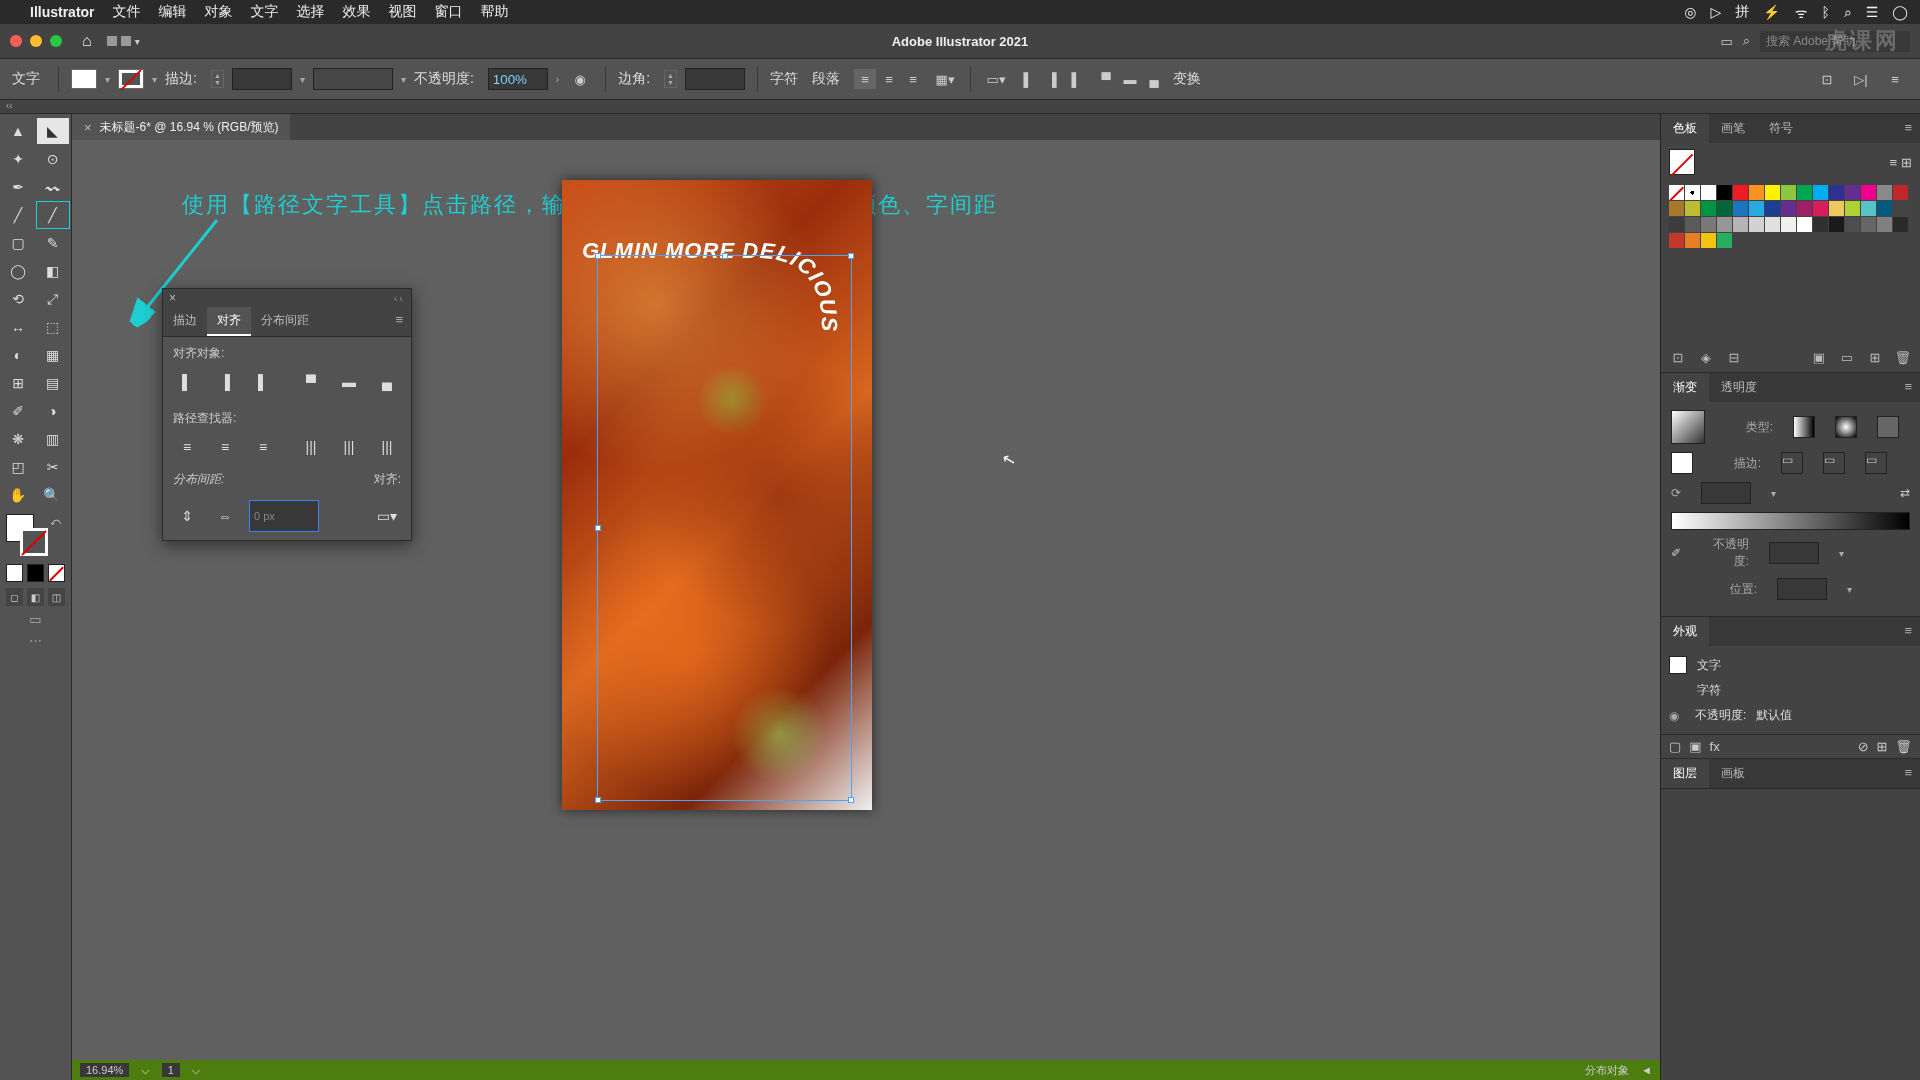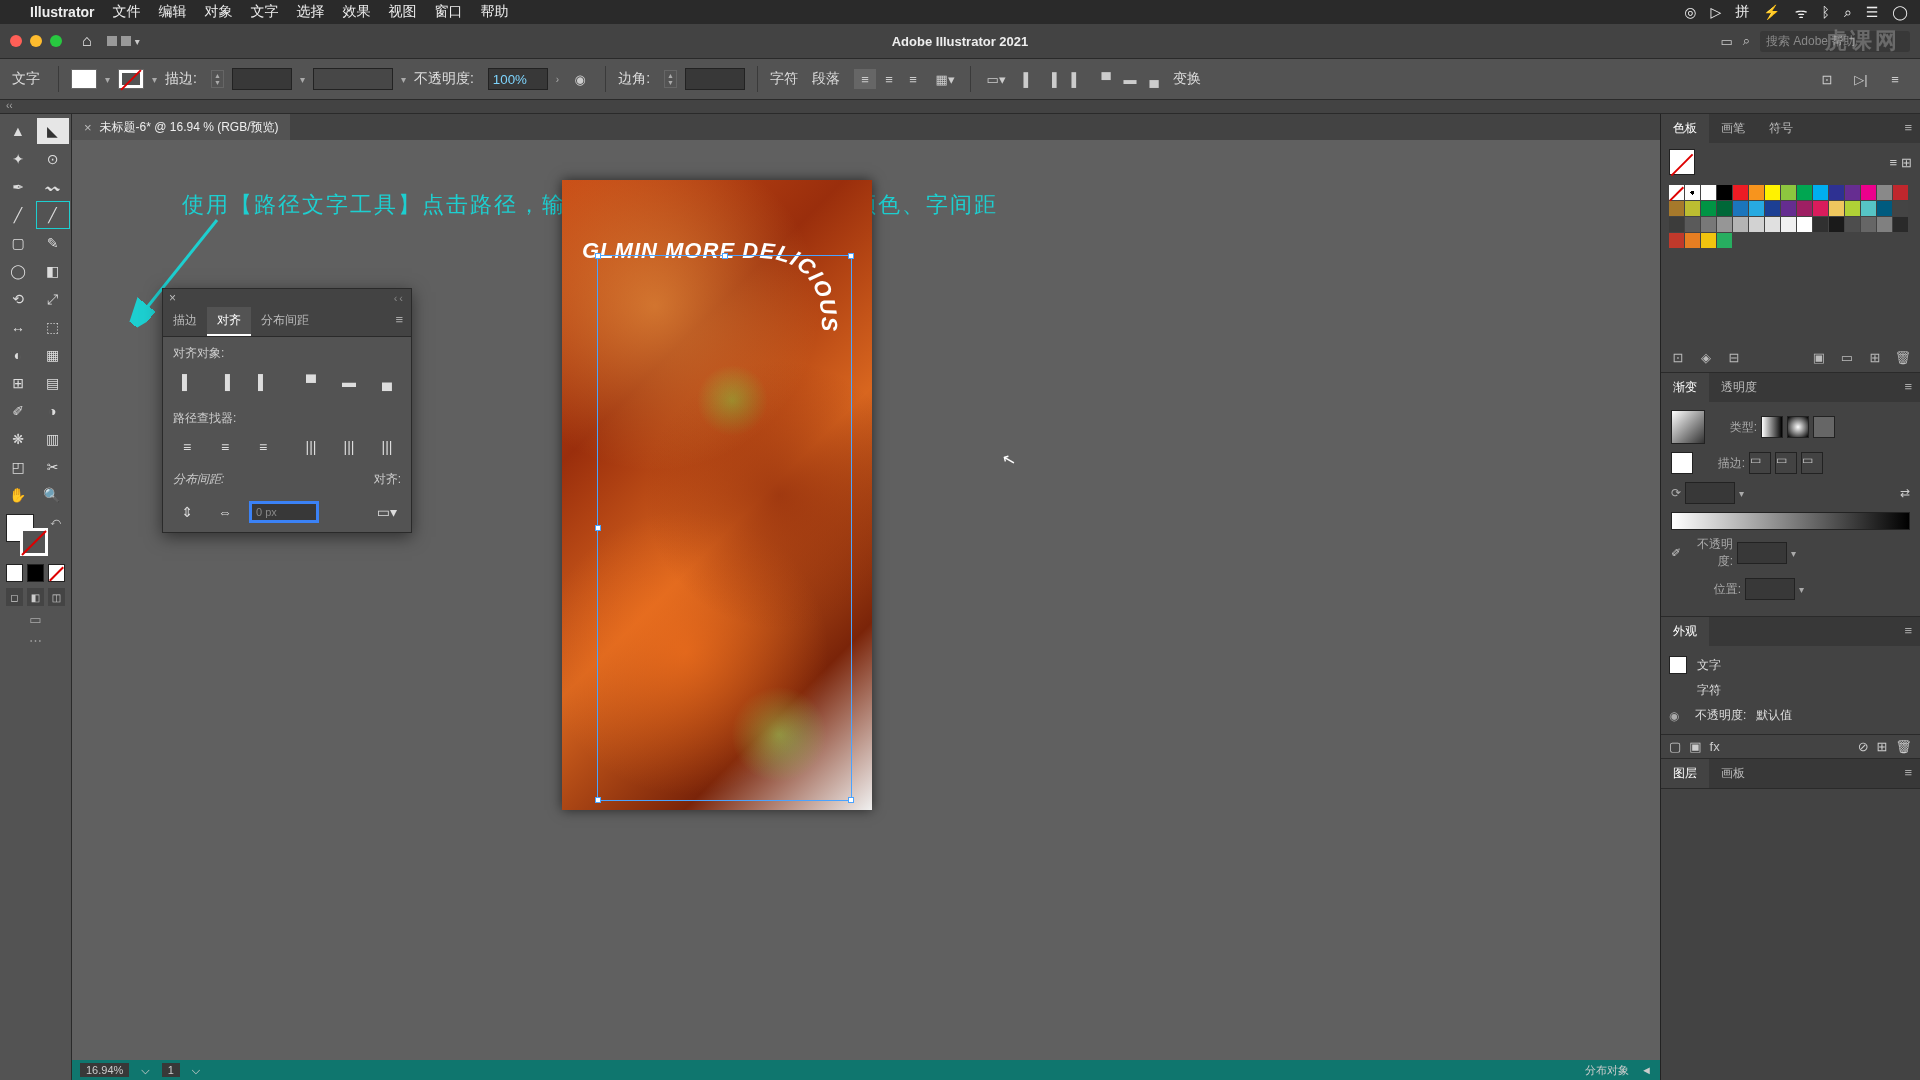--- a/index.html
+++ b/index.html
@@ -87,58 +87,58 @@
 .path-text svg text { font-family: Arial Black, Arial, sans-serif; font-weight: 900; font-style: italic; fill: #fff; letter-spacing: 1px; font-size: 22px; }
 .sel-box { position:absolute; left:35px; top:75px; width:255px; height:546px; border:1px solid #4aa3ff; }
 .handle { position:absolute; width:6px; height:6px; background:#fff; border:1px solid #4aa3ff; }
 .h-tl { left:-3px; top:-3px; } .h-tr { right:-3px; top:-3px; }
 .h-bl { left:-3px; bottom:-3px; } .h-br { right:-3px; bottom:-3px; }
 .h-mt { left:50%; top:-3px; transform:translateX(-50%); }
 .h-ml { left:-3px; top:50%; transform:translateY(-50%); }
 .anno-text { position: absolute; left: 110px; top: 50px; font-size: 22px; color: #1dcfd0; font-weight: 500; letter-spacing: 2px; }
 .anno-arrow { position: absolute; stroke: #1dcfd0; stroke-width: 3; fill: none; }
 .cursor { position:absolute; left:930px; top:310px; font-size:16px; color:#fff; transform:rotate(-15deg); }
-.statusbar { position:absolute; bottom:0; left:0; right:0; height:20px; background:#0f766e; display:flex; align-items:center; padding:0 8px; gap:12px; font-size:11px; color:#ccc; }
+.statusbar { position:absolute; bottom:0; left:0; right:0; height:20px; background:#4d7c0f; display:flex; align-items:center; padding:0 8px; gap:12px; font-size:11px; color:#ccc; }
 .statusbar .zf { background:#383838; padding:1px 6px; }
 
 
 .float-panel { position: absolute; left: 90px; top: 174px; width: 250px; background: #535353; border: 1px solid #2a2a2a; box-shadow: 0 4px 16px rgba(0,0,0,0.5); }
 .fp-titlebar { height: 18px; background: #434343; display: flex; align-items: center; padding: 0 6px; }
 .fp-close { color: #bbb; font-size: 12px; cursor: pointer; }
 .fp-grip { margin-left: auto; color: #888; font-size: 11px; letter-spacing: 2px; }
 .fp-tabs { display: flex; background: #434343; border-bottom: 1px solid #2a2a2a; }
 .fp-tab { padding: 5px 10px; font-size: 12px; color: #bbb; }
 .fp-tab.act { background: #535353; color: #fff; border-bottom: 2px solid #fff; }
 .fp-menu { margin-left: auto; padding: 5px 8px; color: #aaa; }
 .fp-section-label { padding: 8px 10px 4px; font-size: 12px; color: #ccc; }
 .fp-row { display: flex; padding: 4px 10px 8px; gap: 10px; align-items: center; }
 .fp-btn { width: 28px; height: 24px; display: flex; align-items: center; justify-content: center; color: #ddd; font-size: 14px; }
 .fp-gap { flex: 1; }
-.fp-input { width: 70px; height: 22px; background: #383838; border: 3px solid #3b82f6; color: #888; padding: 0 4px; font-size: 11px; }
+.fp-input { width: 70px; height: 32px; background: #383838; border: 1px solid #3b82f6; color: #888; padding: 0 4px; font-size: 11px; }
 
 
 .right-panels { width: 260px; background: #434343; border-left: 1px solid #222; display: flex; flex-direction: column; overflow: hidden; }
 .rp-block { border-bottom: 1px solid #2a2a2a; }
 .rp-tabs { display: flex; background: #383838; justify-content: space-between; }
 .rp-tab { padding: 6px 12px; font-size: 12px; color: #bbb; }
 .rp-tab.act { background: #434343; color: #fff; }
 .rp-menu { margin-left: auto; padding: 6px 8px; color: #aaa; }
 .swatch-head { display:flex; padding:6px 8px; gap:6px; align-items:center; }
 .cur-fill-sw { width:26px; height:26px; background:#fff; border:1px solid #222; position:relative; }
 .cur-fill-sw::after { content:""; position:absolute; left:-3px; right:-3px; top:60%; height:2px; background:#d00; transform:rotate(-45deg); }
 .sw-view-btns { margin-left:auto; display:flex; gap:4px; }
 .swatches { display:flex; flex-wrap:wrap; padding:4px 8px; gap:1px; }
 .sw { width:15px; height:15px; }
 .sw-none { background:#fff; position:relative; }
 .sw-none::after { content:""; position:absolute; left:-2px; right:-2px; top:50%; height:1.5px; background:#d00; transform:rotate(-45deg); }
 .rp-icon-row { display:flex; padding:6px 8px; gap:10px; justify-content:flex-start; }
 .rp-icon-row .ri { width:18px; height:18px; display:flex; align-items:center; justify-content:center; color:#bbb; font-size:13px; }
 .rp-icon-row .rgap { flex:1; }
 .grad-body { padding:8px 10px; }
-.grad-row { display:flex; gap:4px; align-items:center; margin-bottom:8px; font-size:12px; }
+.grad-row { display:flex; gap:20px; align-items:center; margin-bottom:8px; font-size:12px; }
 .grad-row .gl { width:48px; color:#aaa; text-align:right; }
 .grad-sw { width:22px; height:22px; border:1px solid #222; }
 .grad-preview { width:34px; height:34px; background:linear-gradient(135deg,#fff,#333); border:1px solid #222; }
 .grad-slider { height:18px; background:linear-gradient(90deg,#fff,#000); border:1px solid #222; margin:6px 0; }
 .appearance-body { padding: 6px 8px; }
 .app-row { display:flex; align-items:center; gap:10px; padding:4px 0; font-size:12px; color:#ddd; }
 .app-sw { width:18px; height:18px; background:#fff; border:1px solid #222; }
 .eye { width:16px; color:#aaa; }
 .rp-bottom-row { display:flex; padding:4px 8px; gap:8px; border-top:1px solid #2a2a2a; }
 

